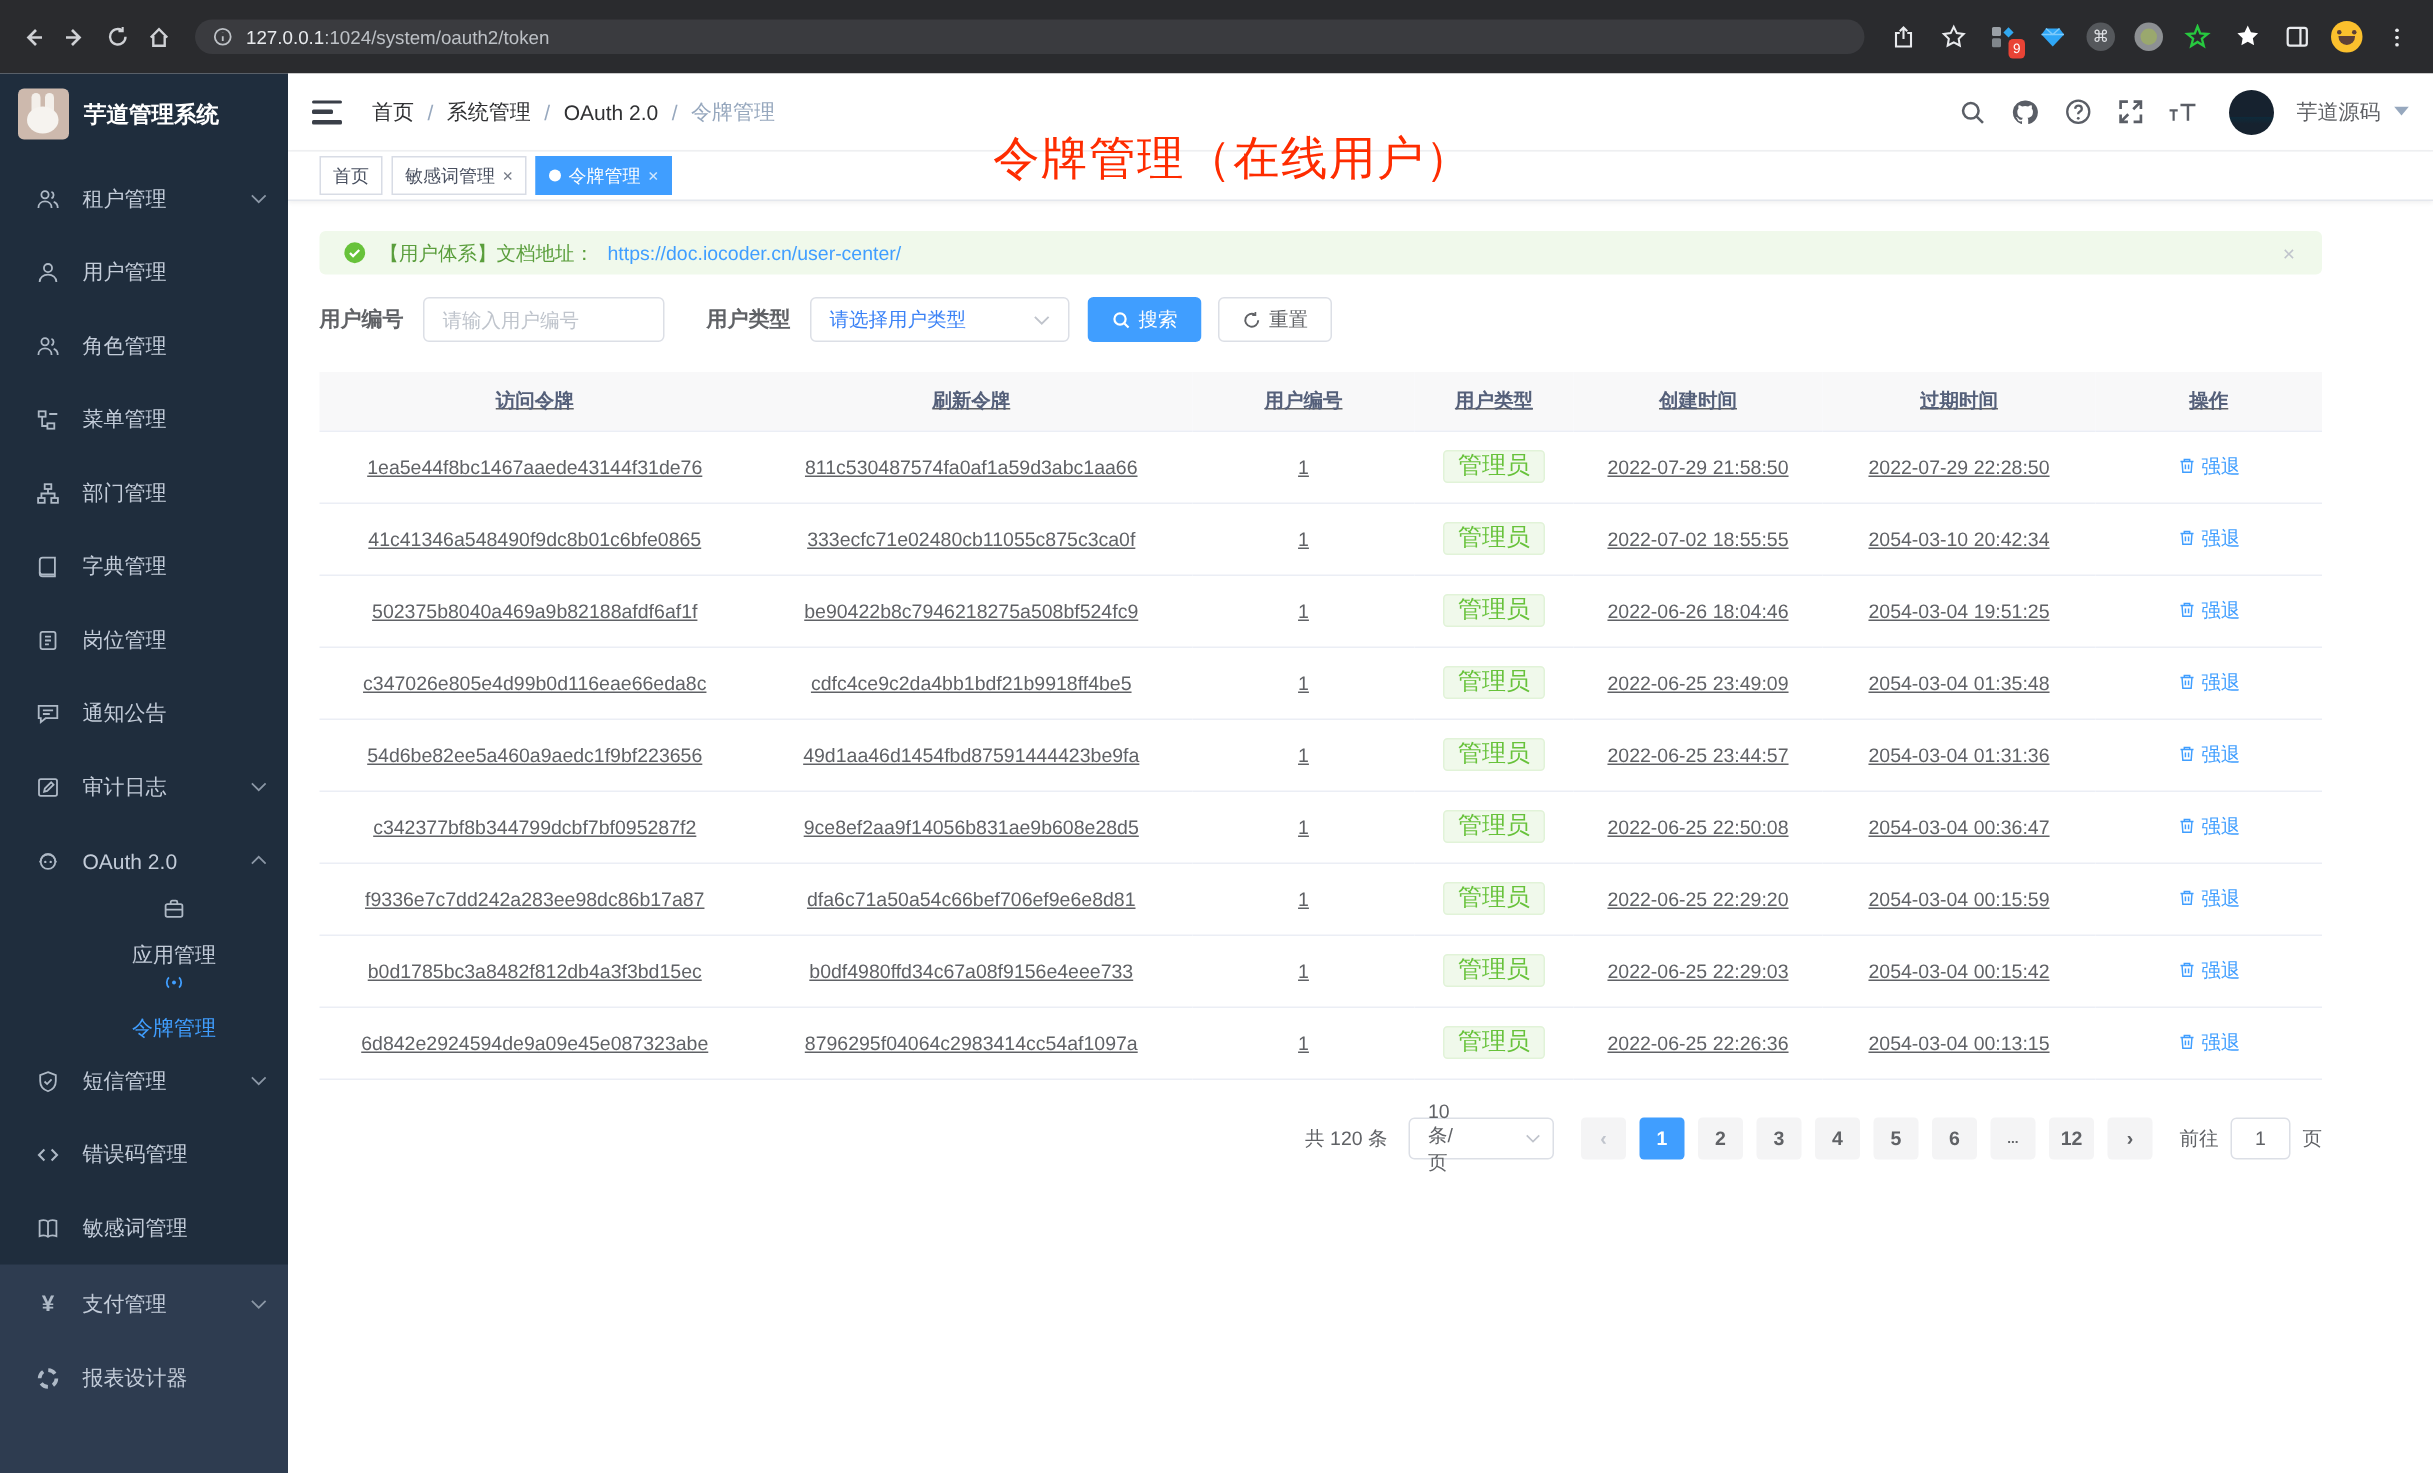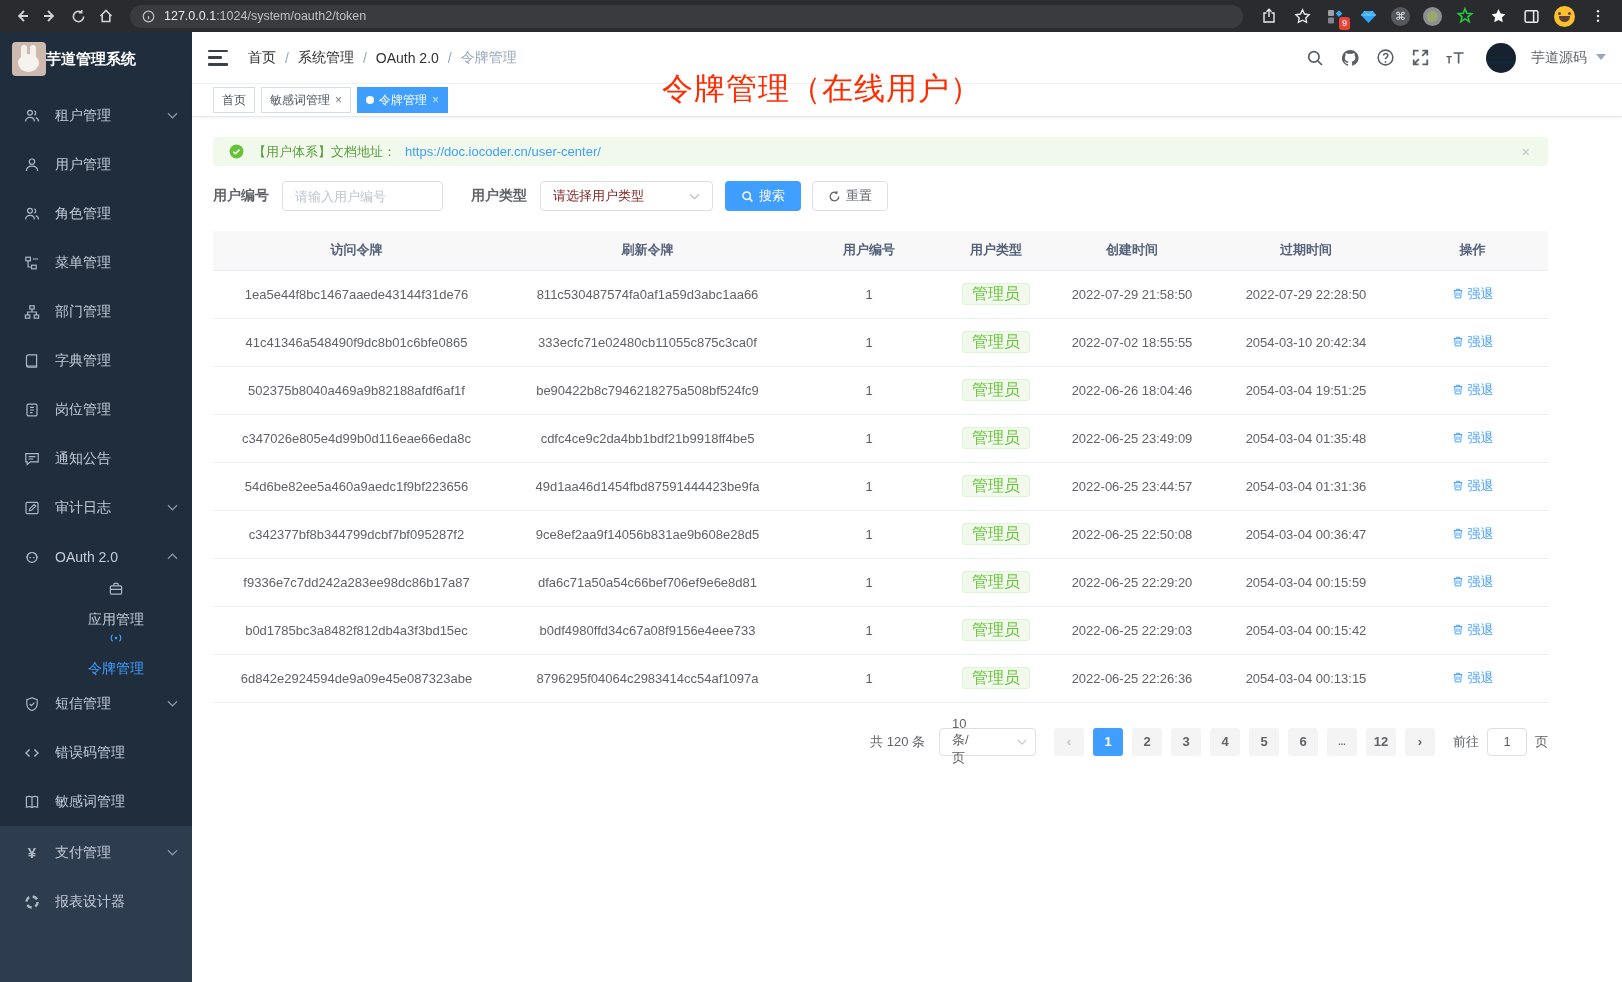--- a/index.html
+++ b/index.html
@@ -1,41 +1,41 @@
 <!DOCTYPE html>
 <html><head>
 <meta charset="utf-8">
 <style>
   * { box-sizing: border-box; margin: 0; padding: 0; }
   html,body { width:1622px; height:982px; overflow:hidden; }
   body { font-family:"Liberation Sans","DejaVu Sans",sans-serif; background:#fff; font-size:14px; }
   svg { display:block; }
 
   
-  .chrome { height:32px; background:#2a2b2e; display:flex; align-items:center; padding:0 10px; gap:4px; }
+  .chrome { height:49px; background:#2a2b2e; display:flex; align-items:center; padding:0 10px; gap:4px; }
   .chrome .nav-ic { width:24px; height:24px; color:#cfd1d5; display:flex; align-items:center; justify-content:center; border-radius:50%; }
   .url-pill { flex:1; height:23px; background:#3a3b3f; border-radius:12px; display:flex; align-items:center; gap:9px; padding:0 12px; margin:0 8px; font-size:12.5px; }
   .url-host { color:#e8eaed; }
   .url-path { color:#bdc1c6; }
   .chrome-right { display:flex; align-items:center; gap:13px; padding:0 4px; }
   .ext-ic { position:relative; width:20px; height:20px; display:flex; align-items:center; justify-content:center; color:#e8eaed; }
   .ext-badge { position:absolute; right:-5px; bottom:-4px; background:#e94335; color:#fff; font-size:9px; line-height:1; padding:2px 3px; border-radius:3px; }
   .cmd-circle { width:19px; height:19px; border-radius:50%; background:#55585c; color:#dfe1e5; font-size:11px; display:flex; align-items:center; justify-content:center; }
   .rec-circle { width:19px; height:19px; border-radius:50%; background:#8d9093; display:flex; align-items:center; justify-content:center; }
   .rec-circle i { width:11px; height:11px; border-radius:50%; background:#9aa86e; }
   .emoji-face { width:21px; height:21px; border-radius:50%; background:#fbc02d; position:relative; }
   .emoji-face:before { content:""; position:absolute; left:4px; top:6px; width:3px; height:3px; border-radius:50%; background:#5d4037; box-shadow:10px 0 0 #5d4037; }
   .emoji-face:after { content:""; position:absolute; left:5px; top:10px; width:11px; height:6px; border-radius:0 0 11px 11px; background:#5d4037; }
 
   
   .app { display:flex; height:950px; }
 
   
   .sidebar { width:192px; background:#1f2d3d; display:flex; flex-direction:column; flex-shrink:0; }
-  .logo-row { height:54px; display:flex; align-items:center; padding:0 12px; flex-shrink:0; }
+  .logo-row { height:54px; display:flex; align-items:center; gap:10px; padding:0 12px; flex-shrink:0; }
   .logo-img { width:34px; height:34px; border-radius:4px; background:#cdb9ad; position:relative; overflow:hidden; flex-shrink:0; }
   .logo-img:before { content:""; position:absolute; left:9px; top:3px; width:6px; height:14px; background:#f3efea; border-radius:3px; box-shadow:9px 0 0 #f3efea; }
   .logo-img:after { content:""; position:absolute; left:6px; top:12px; width:21px; height:18px; background:#f6f3ef; border-radius:50%; }
   .app-title { color:#ffffff; font-size:15px; font-weight:700; white-space:nowrap; }
   .side-nav { flex:1; display:flex; flex-direction:column; padding-top:5px; color:#c3ccd9; }
   .nav-item { height:49px; display:flex; align-items:center; gap:14px; padding:0 14px 0 23px; font-size:14px; cursor:pointer; flex-shrink:0; }
   .nav-item .mi { width:18px; display:flex; justify-content:center; color:#aeb9c6; flex-shrink:0; }
   .nav-item .lbl { flex:1; white-space:nowrap; }
   .nav-item .arrow { color:#8a96a5; }
   .nav-item.child { padding-left:54px;flex-direction:column; }
@@ -68,27 +68,27 @@
   .content { padding:20px 0 0 21px; width:1356px; }
   .alert { width:1335px; height:29px; background:#f0f9eb; border-radius:4px; display:flex; align-items:center; gap:9px; padding:0 16px; position:relative; font-size:13px; color:#5a9e3c; }
   .alert a { color:#409eff; text-decoration:none; }
   .alert .alert-x { position:absolute; right:18px; color:#c0c4cc; font-size:14px; cursor:pointer; }
 
   .filters { margin-top:15px; display:flex; align-items:center; height:30px; }
   .f-label { font-weight:700; color:#606266; font-size:14px; margin-right:13px; }
   .f-input, .f-select { height:30px; border:1px solid #dcdfe6; border-radius:4px; font-size:13px; color:#606266; padding:0 12px; font-family:inherit; }
   .f-input { width:161px; }
   .f-input::placeholder { color:#bfc4cc; }
-  .f-select { width:173px; display:flex; align-items:center; justify-content:space-between; color:#7f1d1d; cursor:pointer; margin-right:12px; }
+  .f-select { width:173px; display:flex; align-items:center; justify-content:space-between; color:#3b82f6; cursor:pointer; margin-right:12px; }
   .gap28 { width:28px; }
   .btn { height:30px; border-radius:4px; font-size:13px; display:inline-flex; align-items:center; gap:5px; padding:0 15px; cursor:pointer; border:1px solid transparent; font-family:inherit; }
   .btn-primary { background:#409eff; color:#fff; margin-right:11px; }
   .btn-plain { background:#fff; border-color:#dcdfe6; color:#606266; }
 
-  table.grid { width:1335px; margin-top:20px; border-collapse:collapse; table-layout:fixed; font-size:13px; color:#606266; }
+  table.grid { width:1335px; margin-top:20px; border-collapse:collapse; table-layout:fixed; font-size:13px; color:#606266;text-decoration:underline; }
   .grid th { height:39px; background:#f8f8f9; color:#55607a; font-weight:700; text-align:center; border-bottom:1px solid #ebeef5; font-size:13px; }
   .grid td { height:48px; text-align:center; border-bottom:1px solid #ebeef5; white-space:nowrap; overflow:hidden; }
   .tag-success { display:inline-block; padding:2px 9px; font-size:16px; color:#67c23a; background:#f0f9eb; border:1px solid #e1f3d8; border-radius:3px; line-height:16px; }
   .link-danger { color:#409eff; display:inline-flex; align-items:center; gap:4px; cursor:pointer; text-decoration:none; }
 
   .pagination { width:1335px; margin-top:25px; display:flex; align-items:center; justify-content:flex-end; gap:14px; font-size:13px; color:#606266; }
   .psize { width:97px; height:28px; border:1px solid #dcdfe6; border-radius:4px; display:flex; align-items:center; justify-content:space-between; padding:0 8px 0 12px; color:#606266; cursor:pointer;gap:48px; }
   .psize .chev { color:#c0c4cc; }
   .pager { display:flex; gap:9px; align-items:center; margin:0 4px; }
   .pbtn { min-width:30px; height:28px; padding:0 4px; border-radius:3px; background:#f4f4f5; color:#606266; font-weight:600; display:flex; align-items:center; justify-content:center; cursor:pointer; font-size:13px; }

